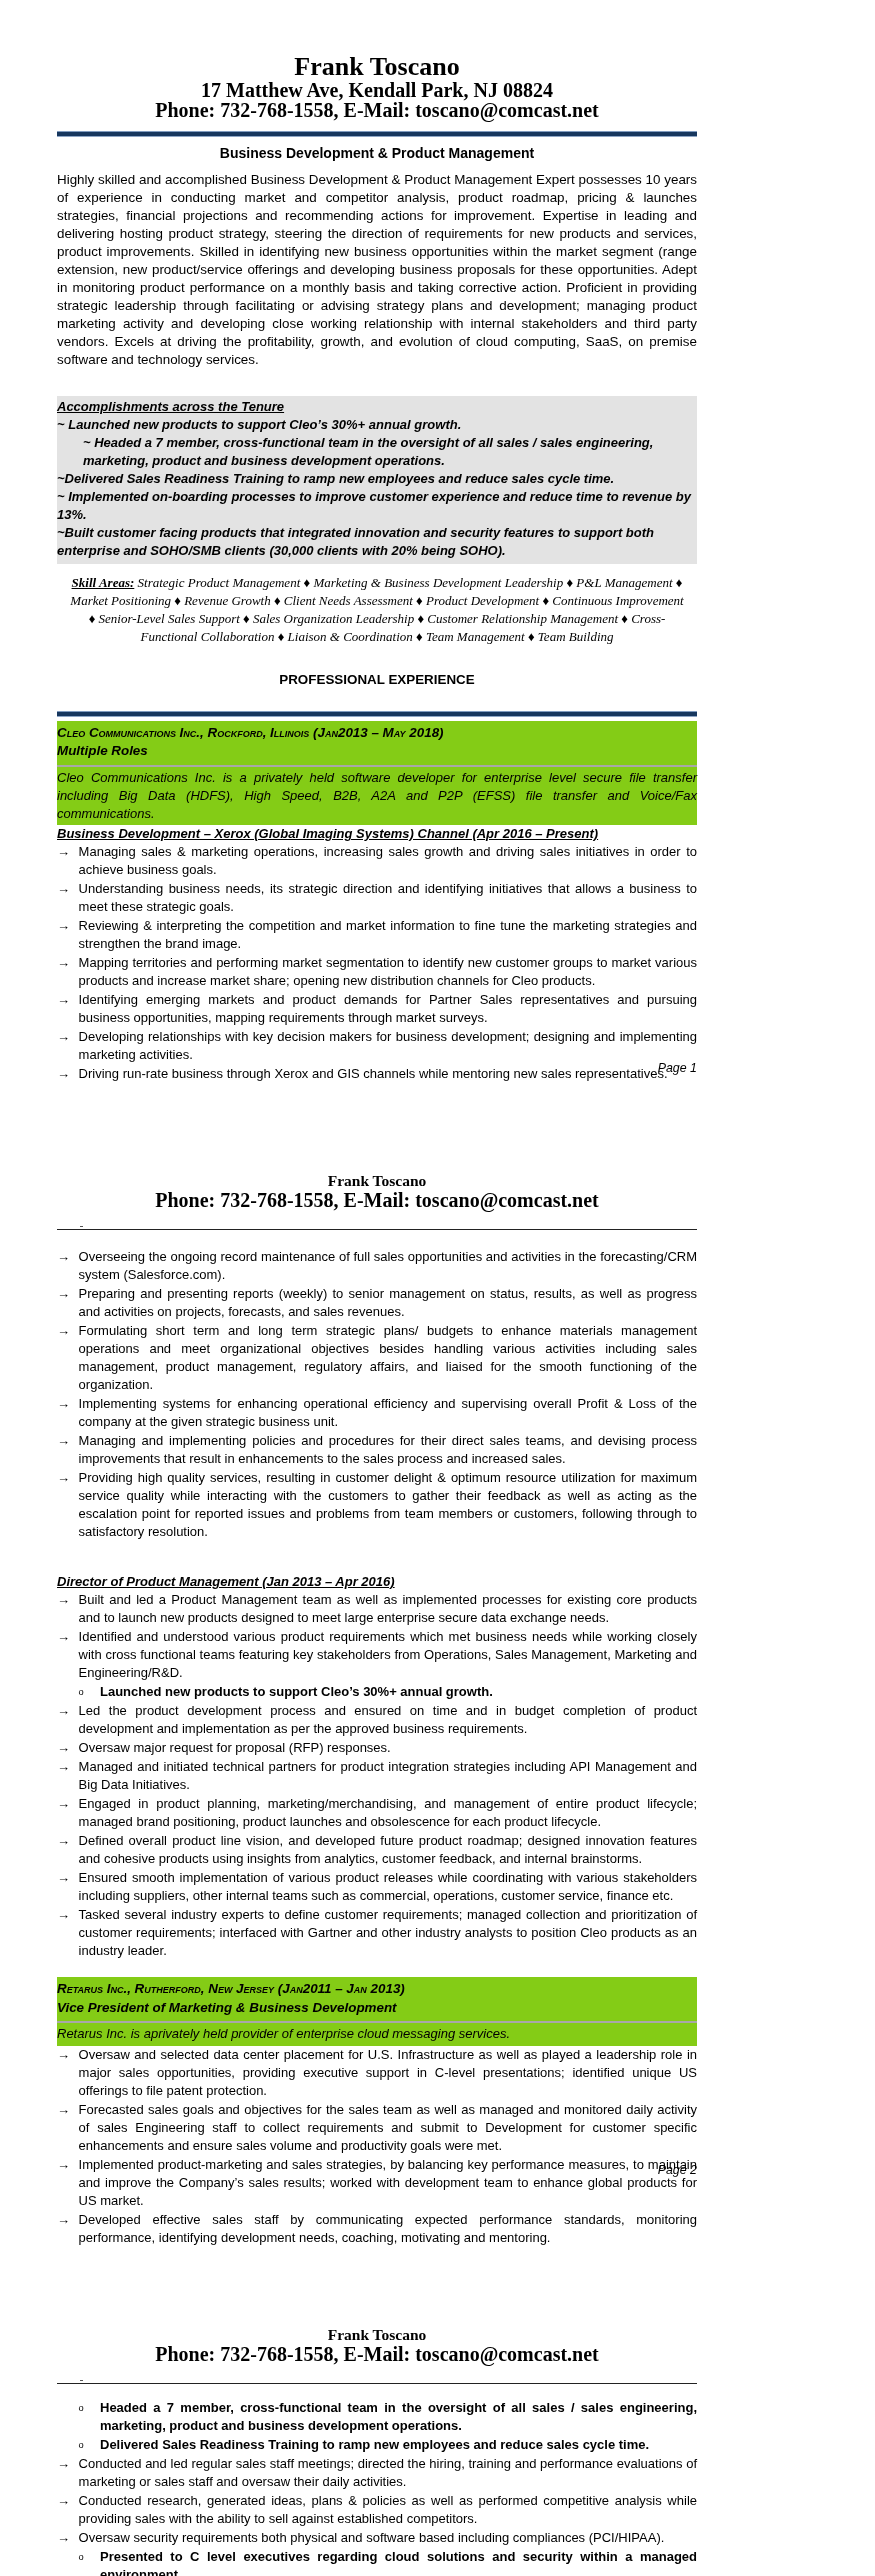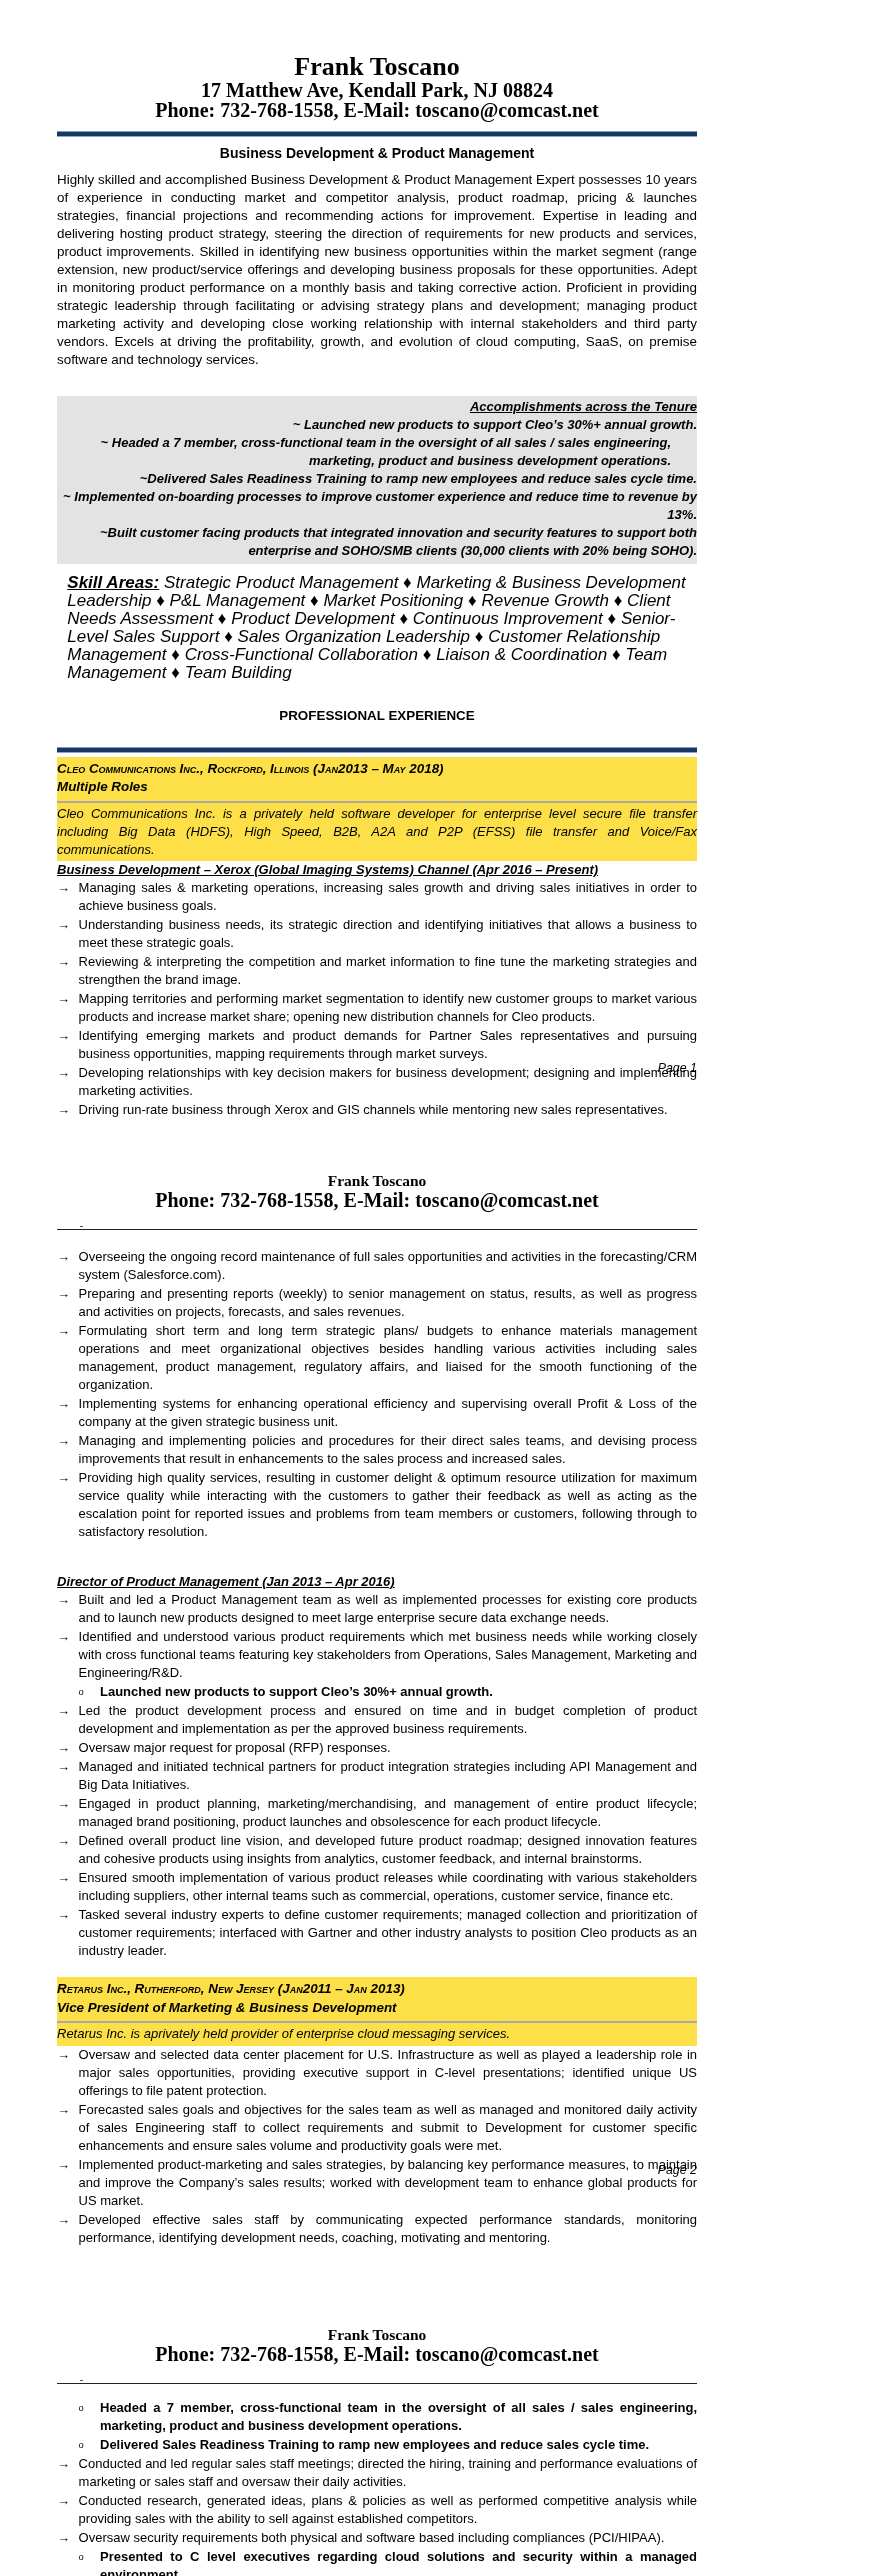--- a/index.html
+++ b/index.html
@@ -7,26 +7,26 @@
   .page { position: relative; width: 754px; height: 1133px; box-sizing: border-box; padding: 0 57px; overflow: hidden; }
   .serif { font-family: "Liberation Serif", serif; font-weight: bold; }
   .hdr-name-lg { text-align: center; font-size: 26px; line-height: 29px; margin: 0; padding-top: 52px; }
   .hdr-line { text-align: center; font-size: 20px; line-height: 19.6px; }
   .hdr-name-sm { text-align: center; font-size: 15.5px; line-height: 18.5px; }
   .rule-blue { height: 3.6px; background: #17375e; border-top: 0.5px solid #7f9bbf; border-bottom: 0.5px solid #8ea6c6; }
   .rule-thin { height: 1px; background: #222; position: relative; }
   .rule-thin .tick { position: absolute; left: 23px; top: -3.1px; width: 3.1px; height: 0.5px; background: #555; }
   .title { text-align: center; font-weight: bold; font-size: 14px; line-height: 17.5px; margin: 8.2px 0 8.2px; }
   .summary { font-size: 13.4px; line-height: 18px; text-align: justify; margin: 0; }
-  .acc-box { background: #e3e3e3; margin-top: 27px; padding: 2.1px 0 4.1px; text-align: right; font-style: italic; font-weight: bold; font-size: 13px; line-height: 18px; }
+  .acc-box { background: #e3e3e3; margin-top: 27px; padding: 2.1px 0 4.1px; text-align: left; font-style: italic; font-weight: bold; font-size: 13px; line-height: 18px; }
   .acc-box .acc-title { text-decoration: underline; }
-  .skills { font-style: italic; font-size: 17px; line-height: 18px; margin-top: 10.3px; padding: 0 10.3px; }
+  .skills { text-align: center; font-style: italic; font-size: 13px; line-height: 18px; margin-top: 10.3px; padding: 0 10.3px; font-family: Liberation Serif, serif; }
   .skills .lbl { font-weight: bold; text-decoration: underline; }
   .sec-title { text-align: center; font-weight: bold; font-size: 13.4px; line-height: 17.5px; margin: 25px 0 22px; }
-  .co-box { background: #fde047; margin-top: 4.1px; }
+  .co-box { background: #84cc16; margin-top: 4.1px; }
   .co-name { font-weight: bold; font-style: italic; font-size: 13.4px; line-height: 18.5px; font-variant: small-caps; padding-top: 3.1px; }
   .co-role { font-weight: bold; font-style: italic; font-size: 13.4px; line-height: 18.5px; }
   .co-sep { height: 2.1px; background: #a8a8a8; margin: 4.1px 0 2.1px; }
   .co-desc { font-style: italic; font-size: 13px; line-height: 18px; text-align: justify; padding-bottom: 2.1px; }
   .role-head { font-weight: bold; font-style: italic; text-decoration: underline; font-size: 13px; line-height: 17.5px; }
   ul.arrows { list-style: none; margin: 0; padding: 0; }
   ul.arrows li { position: relative; padding-left: 21.6px; font-size: 13px; line-height: 18px; text-align: justify; margin-bottom: 1px; }
   ul.arrows li .mk { position: absolute; left: 0; top: 0; width: 15.5px; text-align: left; }
   ul.arrows li.sub { padding-left: 43px; font-weight: bold; }
   ul.arrows li.sub .mk { left: 21.6px; font-weight: normal; font-size: 9.3px; }

